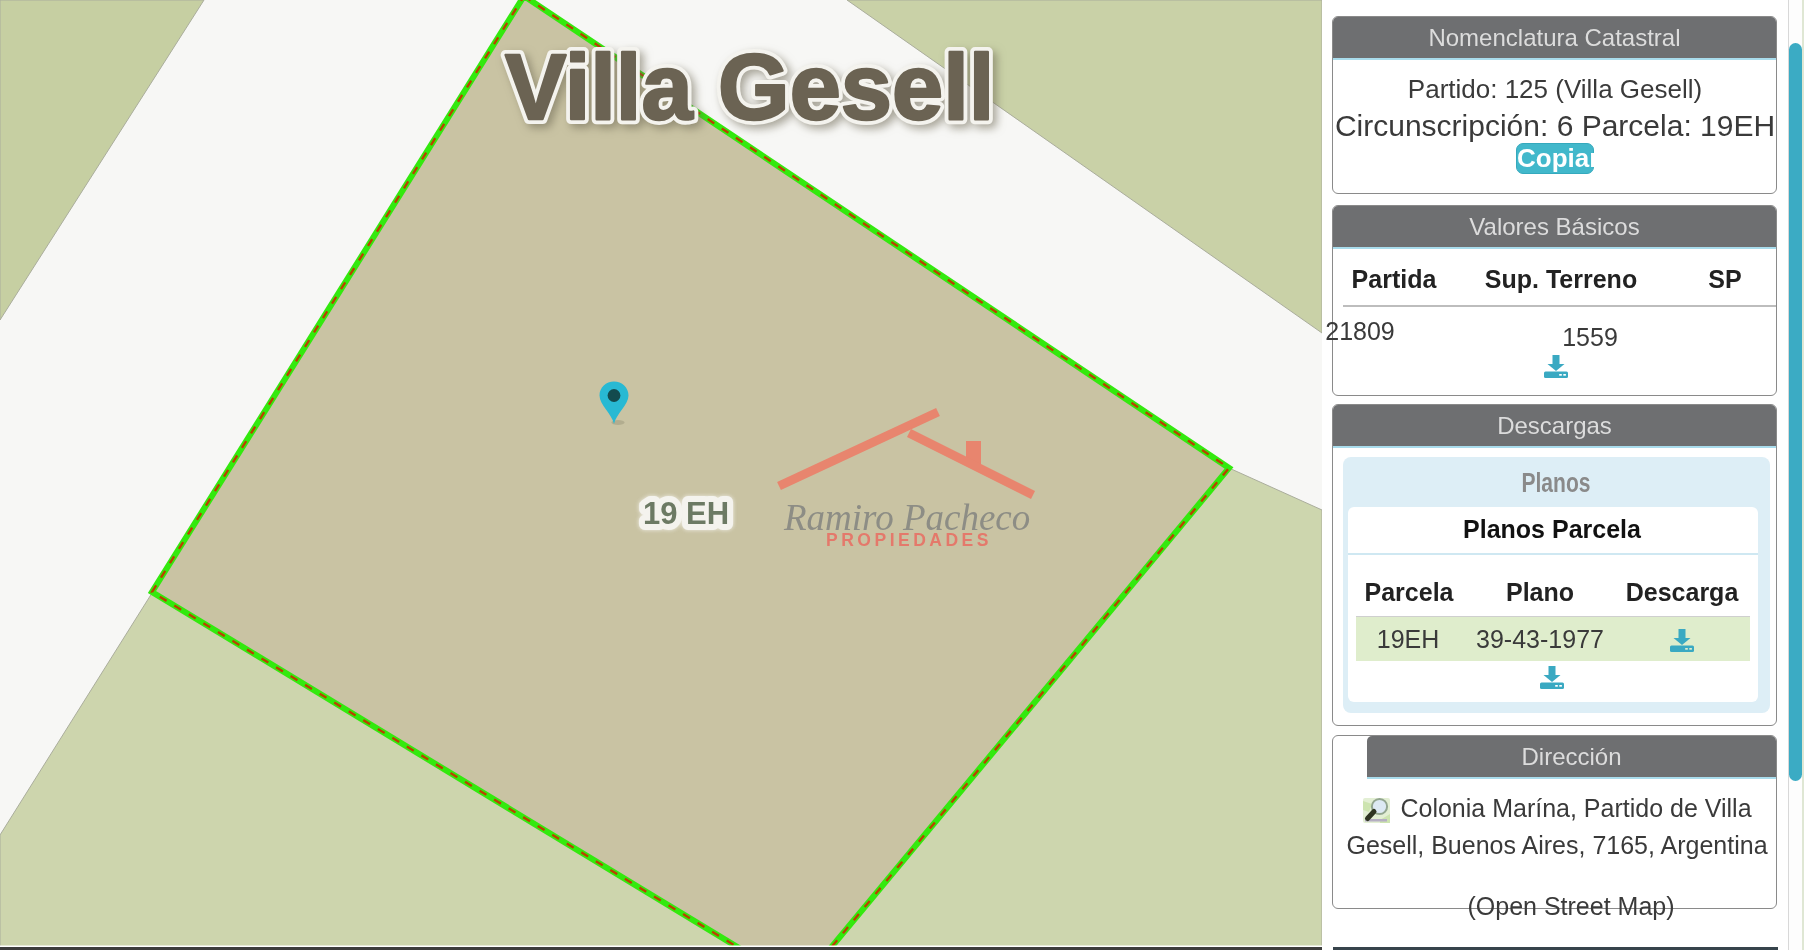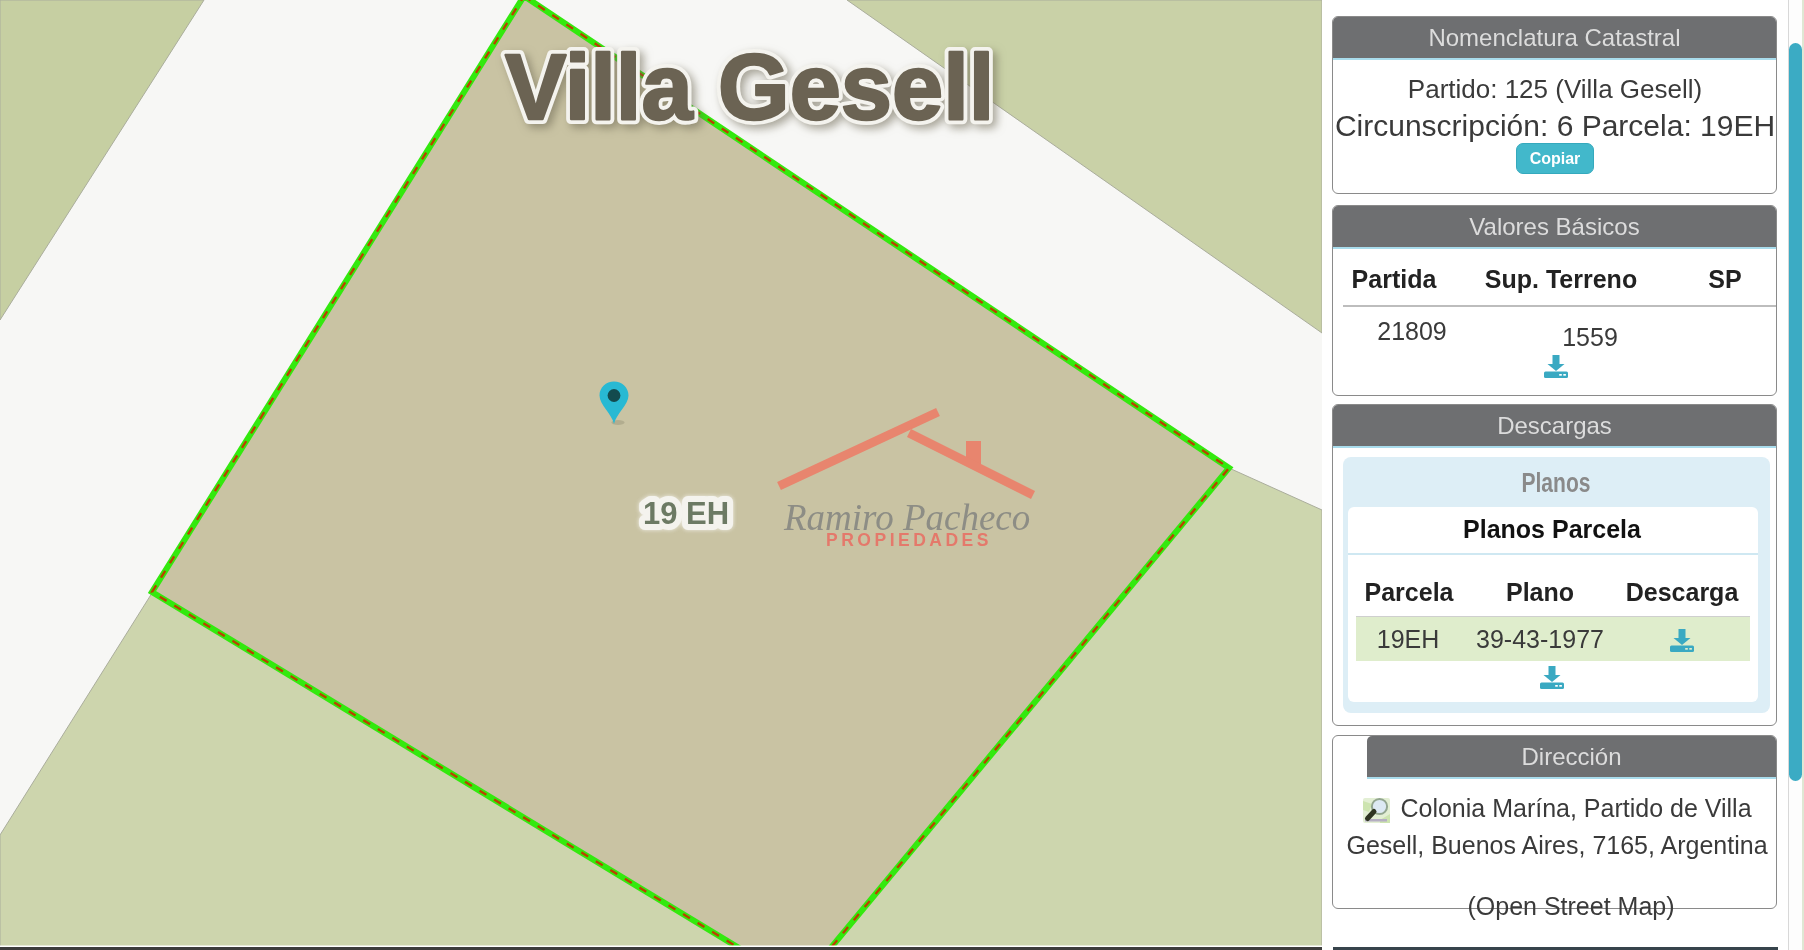--- a/index.html
+++ b/index.html
@@ -74,36 +74,36 @@
 <div class="panel" style="top:16px;height:178px;">
 
   <div class="phead">Nomenclatura Catastral</div>
 </div>
 
 <div class="ctext" style="left:1555px;top:89px;font-size:26px;">Partido: 125 (Villa Gesell)</div>
 
 <div class="ctext" style="left:1555px;top:126px;font-size:30px;">Circunscripción: 6 Parcela: 19EH</div>
 
 <div class="abs" style="left:1516px;top:143px;width:78px;height:31px;background:#42b8cb;border:1px solid #35a9bd;border-radius:7px;box-sizing:border-box;
-     color:#ffffff;font-weight:bold;font-size:16px;line-height:29px;text-align:center;">Copiar</div>
+     color:#ffffff;font-weight:bold;font-size:26px;line-height:29px;text-align:center;">Copiar</div>
 
 <div class="panel" style="top:205px;height:191px;">
 
   <div class="phead">Valores Básicos</div>
 </div>
 
 <div class="ctext" style="left:1394px;top:279px;font-weight:bold;color:#222;">Partida</div>
 
 <div class="ctext" style="left:1561px;top:279px;font-weight:bold;color:#222;">Sup. Terreno</div>
 
 <div class="ctext" style="left:1725px;top:279px;font-weight:bold;color:#222;">SP</div>
 
 <div class="abs" style="left:1343px;top:305px;width:433px;height:2px;background:#bdbdbd;"></div>
 
-<div class="ctext" style="left:1412px;top:331px;text-align:center;">21809</div>
+<div class="ctext" style="left:1360px;top:331px;text-align:center;">21809</div>
 
 <div class="ctext" style="left:1590px;top:331px;margin-top:6px;">1559</div>
 
 <svg class="abs" style="left:1544px;top:355px" width="24" height="23" viewBox="0 0 24 23">
   <rect x="8.5" y="0" width="7" height="9.5" fill="#3aa9c2"></rect>
   <polygon points="3.5,9 20.5,9 12,16" fill="#3aa9c2"></polygon>
   <rect x="0" y="16.5" width="24" height="6.5" rx="1.5" fill="#3aa9c2"></rect>
   <rect x="15.2" y="19" width="2.6" height="1.7" fill="#ffffff"></rect>
   <rect x="19.3" y="19" width="2.6" height="1.7" fill="#ffffff"></rect>
 </svg>

